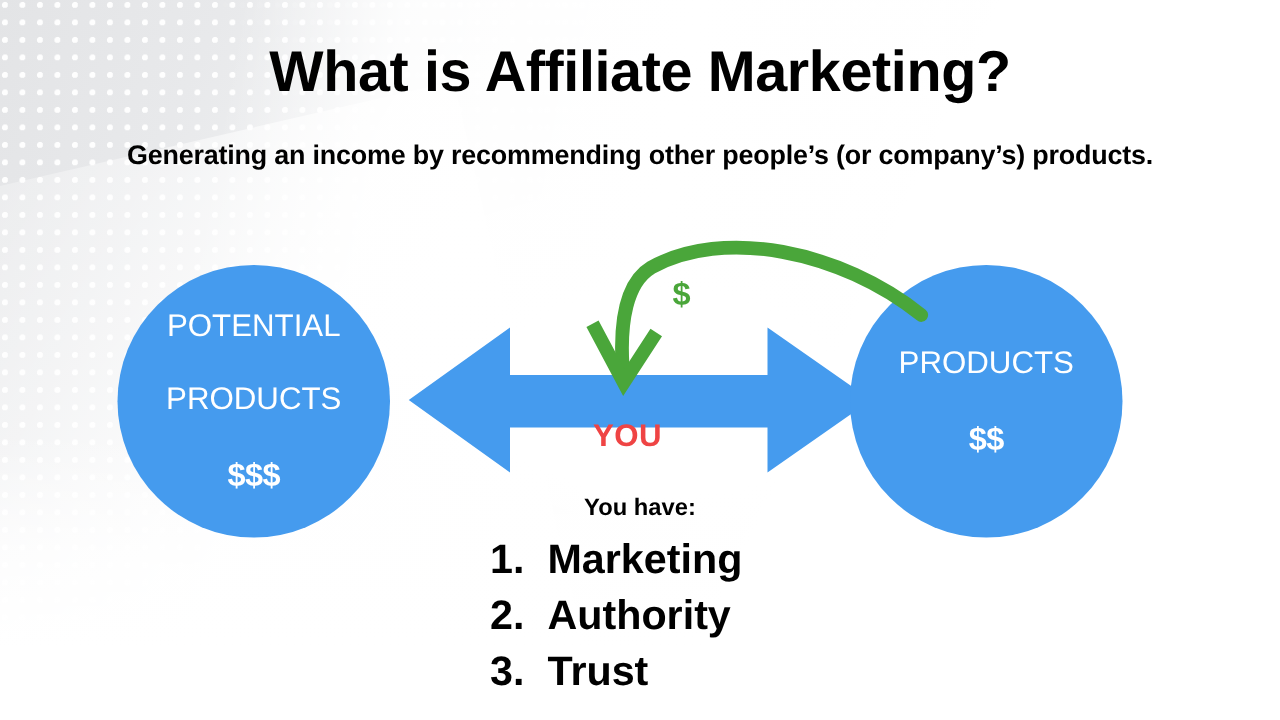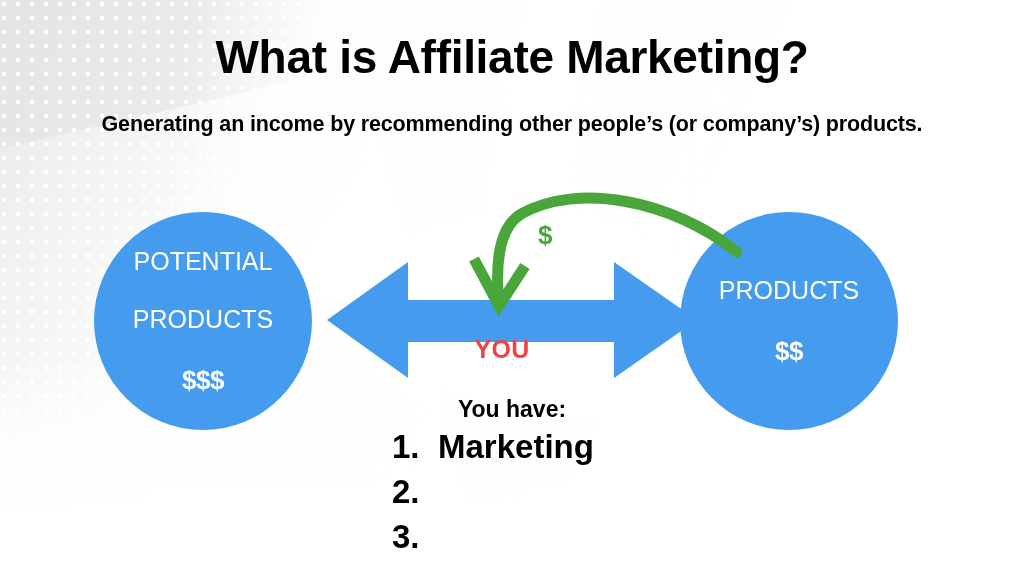--- a/index.html
+++ b/index.html
@@ -183,21 +183,21 @@
     font-weight: bold;
     color: #4aa63a;
   }
 
   
   .have-label {
     position: absolute;
     left: 0; top: 396px;
     width: 1024px;
     text-align: center;
-    font-size: 23px;
+    font-size: 19px;
     font-weight: bold;
     color: #000000;
   }
   .list {
     position: absolute;
     left: 392px;
     top: 428px;
     width: 300px;
     margin: 0;
     padding: 0;
@@ -259,19 +259,21 @@
   <div class="you-label">YOU</div>
 
   <div class="have-label">You have:</div>
   <ul class="list">
     <li>
       <span class="num">1.</span>
       <span class="txt">Marketing</span>
     </li>
     <li>
       <span class="num">2.</span>
+      <span class="txt">Authority</span>
     </li>
     <li>
       <span class="num">3.</span>
+      <span class="txt">Trust</span>
     </li>
   </ul>
 
 </div>
 
 </body></html>

